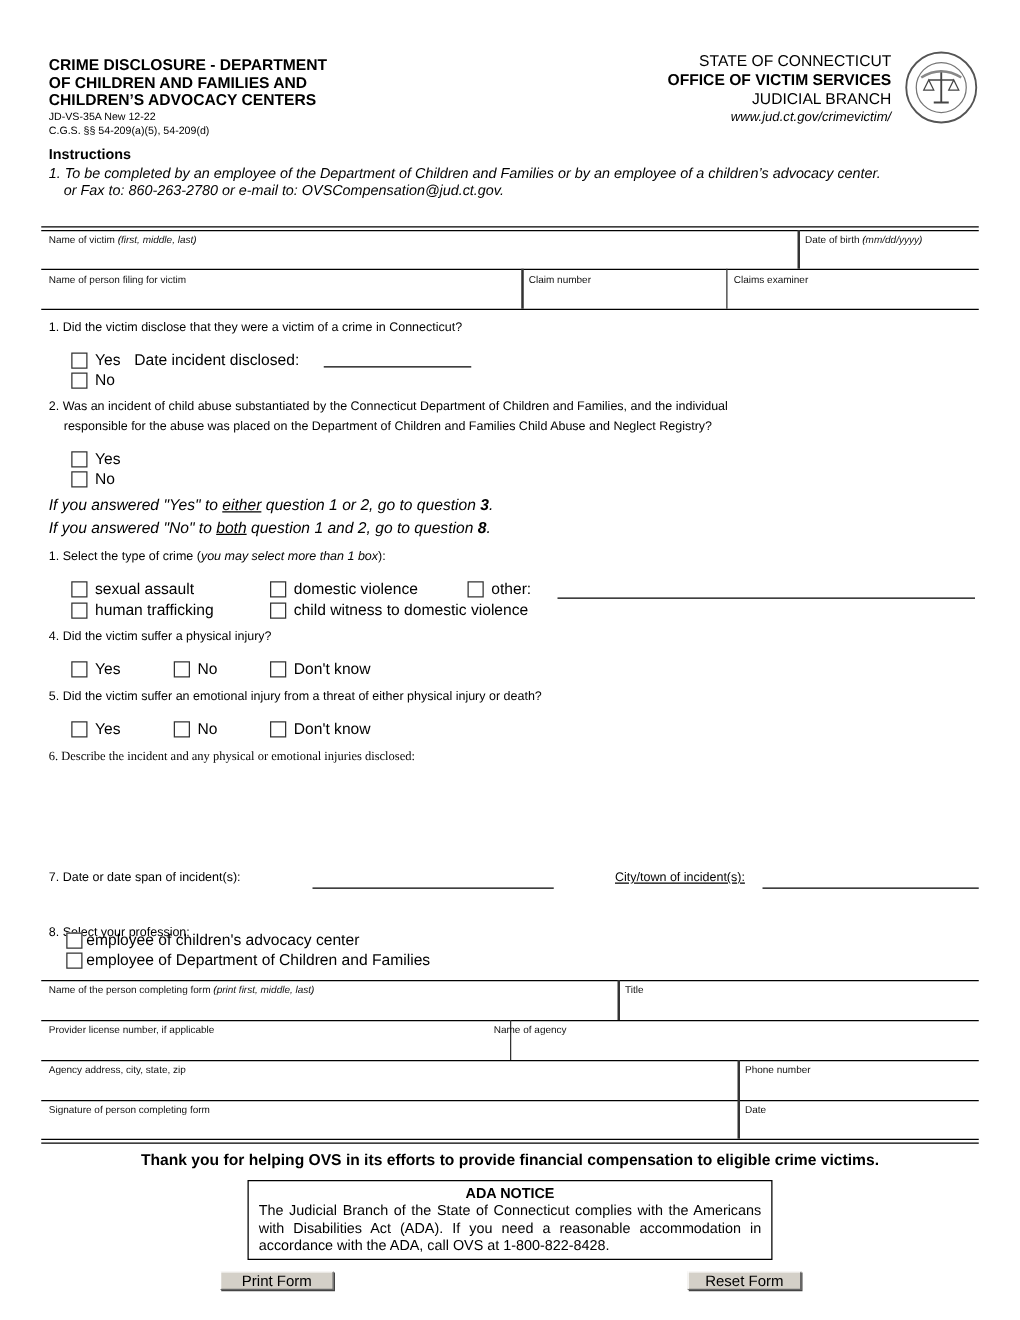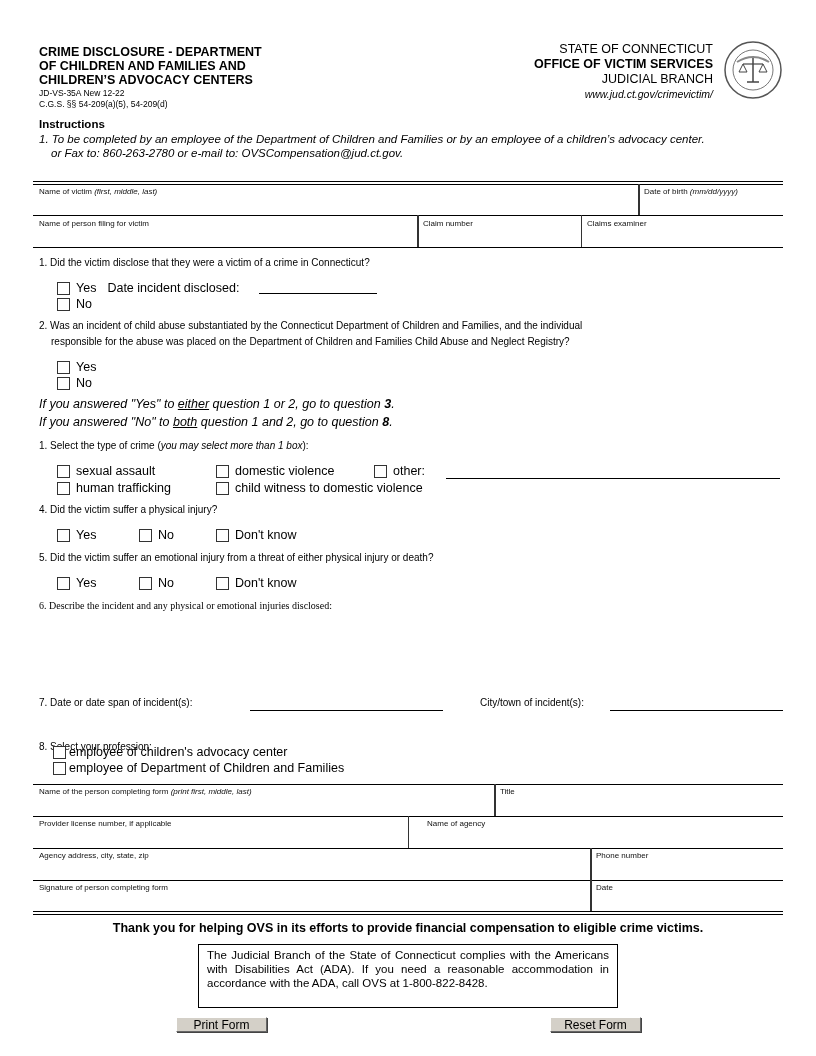--- a/index.html
+++ b/index.html
@@ -169,21 +169,21 @@
 <div class="opt" style="left:216px; top:576px;">
     <span class="cb"></span>
     <span>Don't know</span>
   </div>
 
 <div class="q" style="top:600px;font-family:Liberation Serif, serif;">6. Describe the incident and any physical or emotional injuries disclosed:</div>
 <div class="field" style="left:39px; top:618px; width:742px; height:72px;"></div>
 
 <div class="q" style="top:697px;">7. Date or date span of incident(s):</div>
 <div class="ul" style="left:250px; top:710px; width:193px;"></div>
-<div class="q" style="top:697px; left:480px;">City/town of incident(s):</div>
+<div class="q" style="top:697px; left:492px;text-decoration:underline;">City/town of incident(s):</div>
 <div class="ul" style="left:610px; top:710px; width:173px;"></div>
 
 <div class="q" style="top:721px;margin-top:20px;">8. Select your profession:</div>
 <div class="opt" style="left:53px; top:745px;">
     <span class="cb" style="margin-right:3px;"></span>
     <span>employee of children's advocacy center</span>
   </div>
 <div class="opt" style="left:53px; top:761px;">
     <span class="cb" style="margin-right:3px;"></span>
     <span>employee of Department of Children and Families</span>
@@ -198,29 +198,30 @@
 <div class="vline" style="left:494px; top:784px; height:32px;"></div>
 <div class="vline" style="left:408px; top:816px; height:32px; border-left-width:1px;"></div>
 <div class="vline" style="left:590px; top:848px; height:63px;"></div>
 
 <div class="flabel" style="left:39px; top:787px;"><span>Name of the person completing form</span> <i>(print first, middle, last)</i></div>
 <div class="field" style="left:35px; top:796px; width:456px; height:19px;"></div>
 <div class="flabel" style="left:500px; top:787px;">Title</div>
 <div class="field" style="left:498px; top:796px; width:283px; height:19px;"></div>
 <div class="flabel" style="left:39px; top:819px;">Provider license number, if applicable</div>
 <div class="field" style="left:35px; top:828px; width:370px; height:19px;"></div>
-<div class="flabel" style="left:427px; top:819px;">Name of agency</div>
+<div class="flabel" style="left:395px; top:819px;">Name of agency</div>
 <div class="field" style="left:411px; top:828px; width:370px; height:19px;"></div>
 <div class="flabel" style="left:39px; top:851px;">Agency address, city, state, zip</div>
 <div class="field" style="left:35px; top:860px; width:552px; height:19px;"></div>
 <div class="flabel" style="left:596px; top:851px;">Phone number</div>
 <div class="field" style="left:594px; top:860px; width:187px; height:19px;"></div>
 <div class="flabel" style="left:39px; top:883px;">Signature of person completing form</div>
 <div class="field" style="left:35px; top:892px; width:552px; height:18px;"></div>
 <div class="flabel" style="left:596px; top:883px;">Date</div>
 <div class="field" style="left:594px; top:892px; width:187px; height:18px;"></div>
 
 <div class="abs thanks">Thank you for helping OVS in its efforts to provide financial compensation to eligible crime victims.</div>
 <div class="abs ada">
+  <div class="h">ADA NOTICE</div>
   <div class="t">The Judicial Branch of the State of Connecticut complies with the Americans with Disabilities Act (ADA). If you need a reasonable accommodation in accordance with the ADA, call OVS at 1-800-822-8428.</div>
 </div>
 <button class="btn" style="left:176px; top:1017px; width:91px;">Print Form</button>
 <button class="btn" style="left:550px; top:1017px; width:91px;">Reset Form</button>
 
 </body></html>

